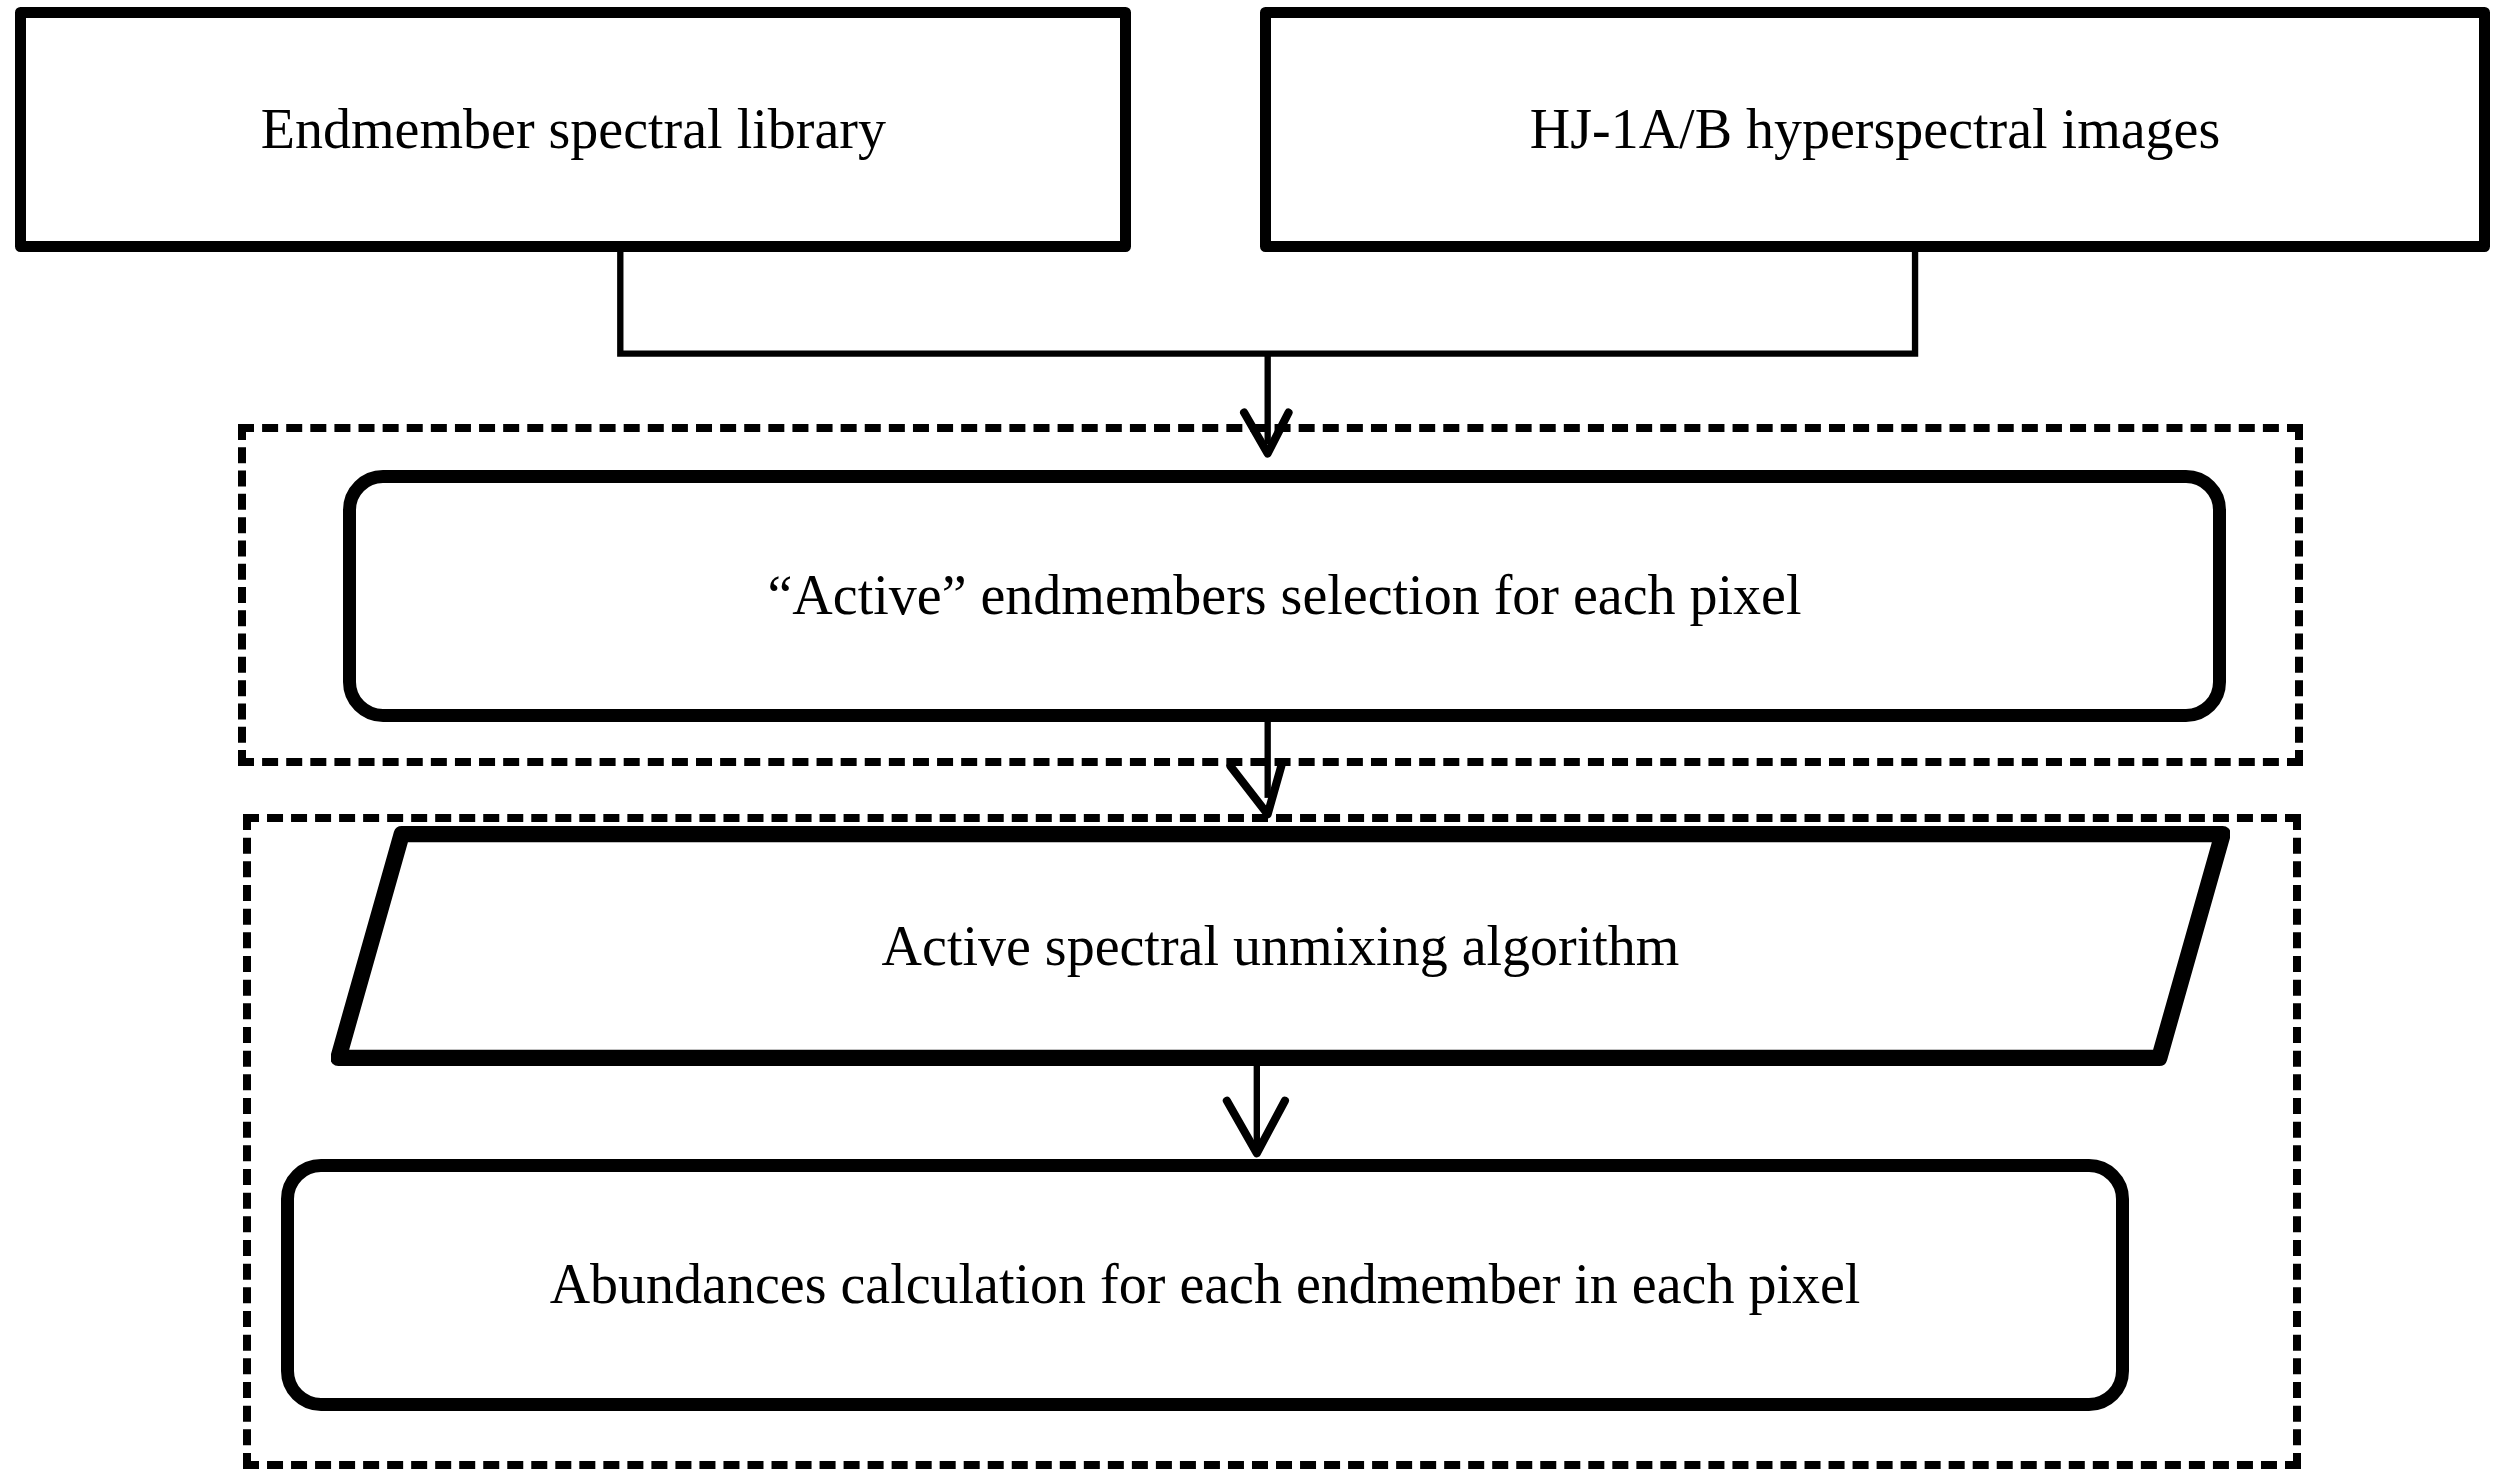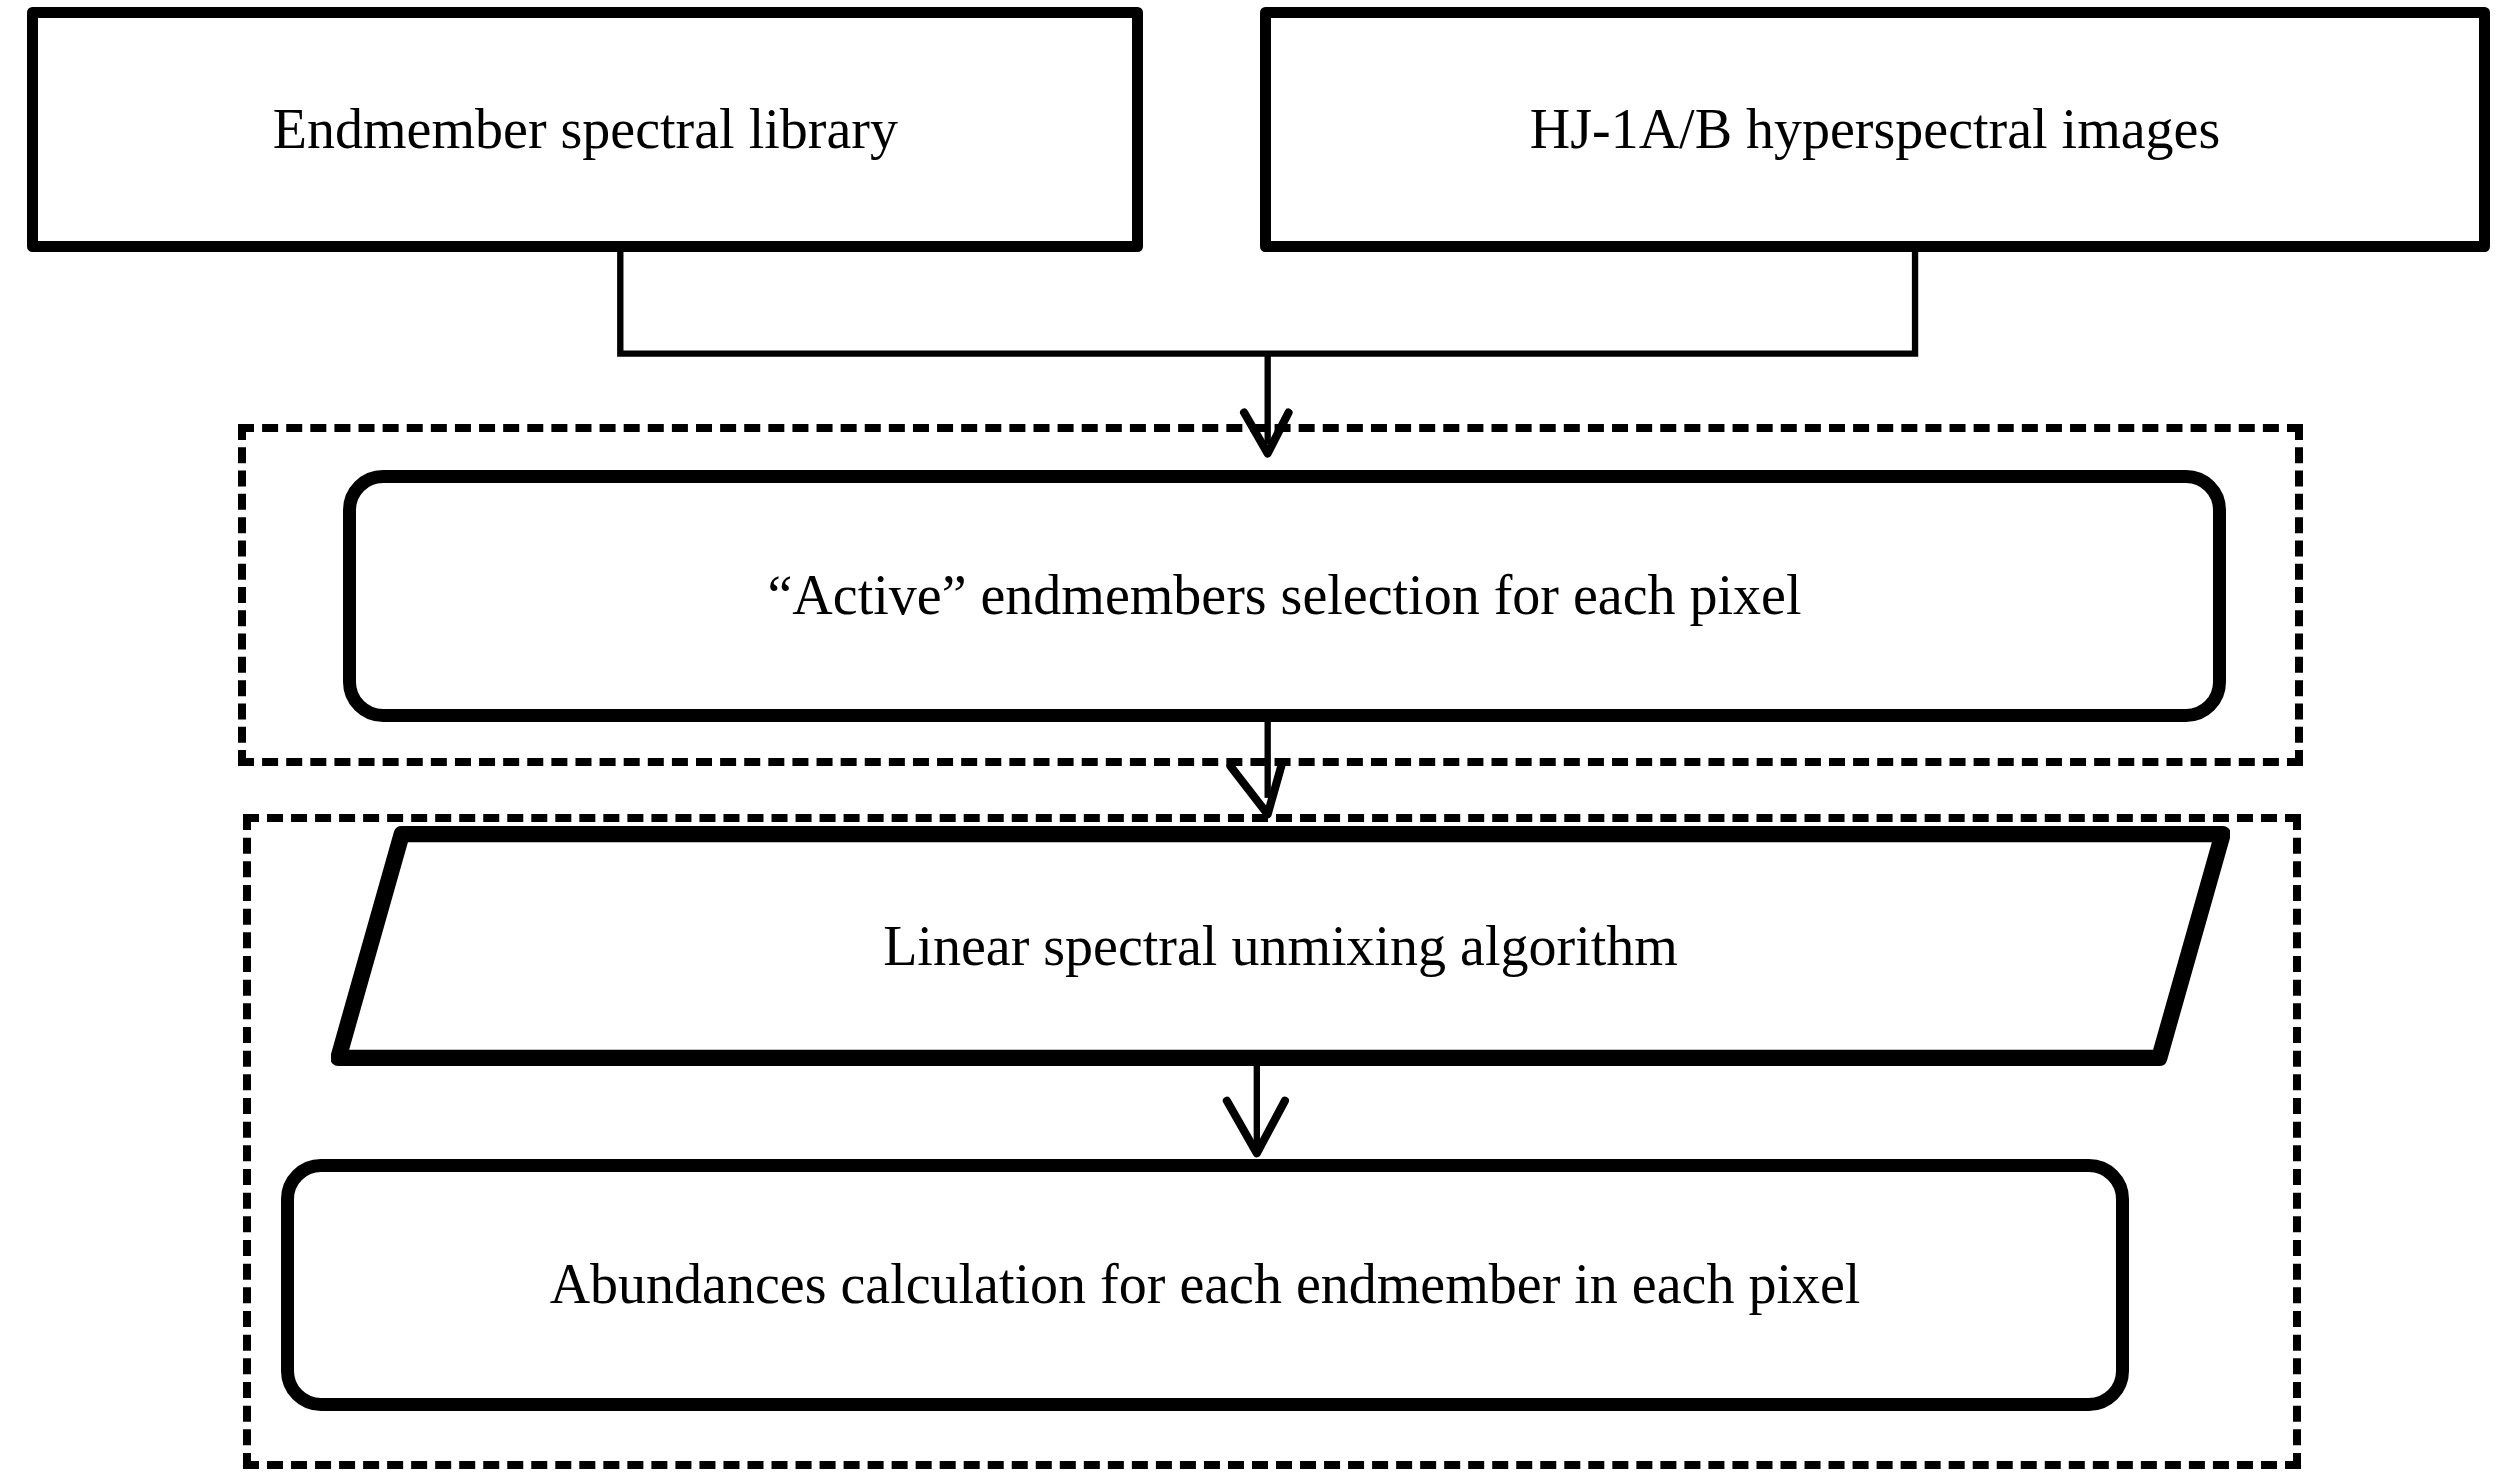--- a/index.html
+++ b/index.html
@@ -87,41 +87,41 @@
   }
   
   .fs-top   { font-size: 56px; }
   .fs-proc  { font-size: 56px; }
 </style>
 </head>
 <body>
 
 <div id="canvas">
 
-  <div class="node rect-node" style="left:15.4px; top:7.3px; width:1116px; height:245px;margin-left:12px;">
+  <div class="node rect-node" style="left:15.4px; top:7.3px; width:1116px; height:245px;">
     <span class="label fs-top">Endmember spectral library</span>
   </div>
 
   <div class="node rect-node" style="left:1260px; top:7.3px; width:1230px; height:245px;">
     <span class="label fs-top">HJ-1A/B hyperspectral images</span>
   </div>
 
   <div class="group" style="left:238px; top:424px; width:2065px; height:342px;"></div>
 
   <div class="node round-node" style="left:343px; top:470px; width:1883px; height:252px;">
     <span class="label fs-proc">“Active” endmembers selection for each pixel</span>
   </div>
 
   <div class="group" style="left:243px; top:814px; width:2058px; height:655px;"></div>
 
   <div class="para-wrap" style="left:331px; top:825px; width:1899px; height:242px;">
     <svg width="1899" height="242" viewBox="0 0 2095 267">
       <polygon points="78,10 2087,10 2017,257 8,257" fill="#ffffff" stroke="#000000" stroke-width="18" stroke-linejoin="round"></polygon>
     </svg>
-    <div class="para-label fs-proc">Linear spectral unmixing algorithm</div>
+    <div class="para-label fs-proc">Active spectral unmixing algorithm</div>
   </div>
 
   <div class="node round-node" style="left:281px; top:1159px; width:1848px; height:252px;">
     <span class="label fs-proc">Abundances calculation for each endmember in each pixel</span>
   </div>
 
   <svg id="wires" viewBox="0 0 2757 1629">
 
     <g>
       <path class="wire" d="M 684 278 L 684 390 L 2112 390 L 2112 278"></path>

